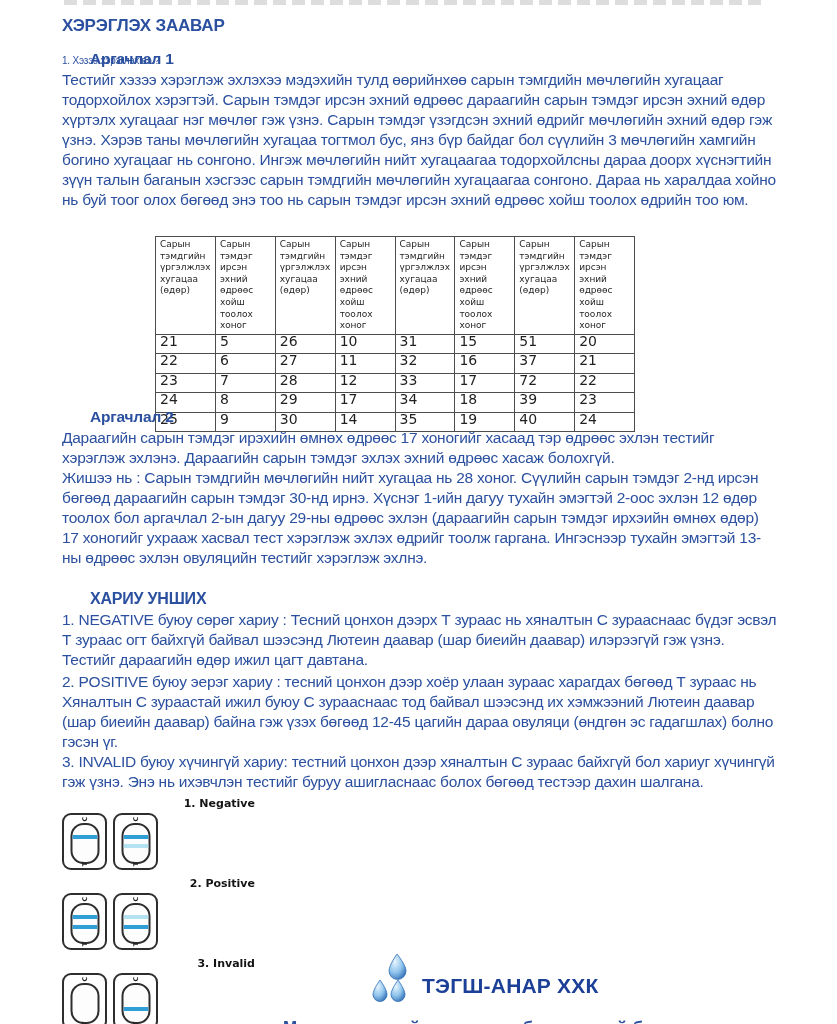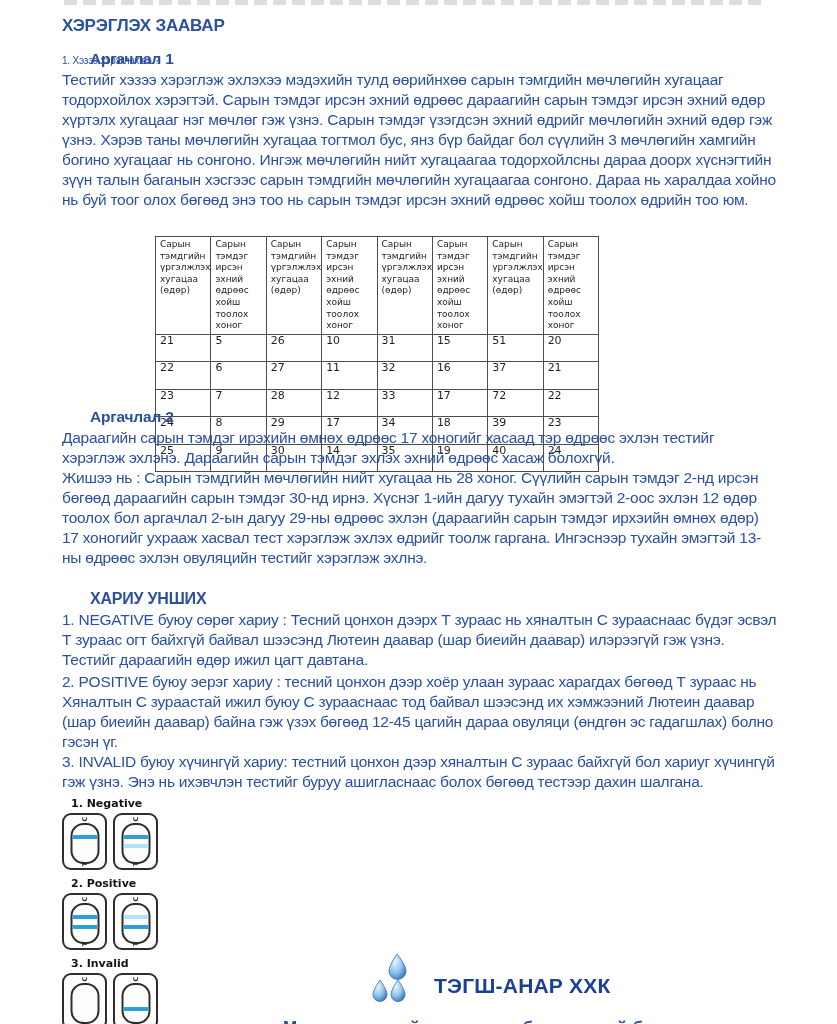--- a/index.html
+++ b/index.html
@@ -20,42 +20,42 @@
   .p2b{top:468px;}
   .r1{top:610px;}
   .r2{top:672px;}
   .r3{top:752px;}
   .top-sliver{
     left:64px;top:0;width:698px;height:5px;opacity:.75;
     background:repeating-linear-gradient(90deg,#d2d2d2 0 13px,transparent 13px 19px);
   }
   
   .cycle-table{
-    left:155px;top:236px;border-collapse:collapse;table-layout:fixed;width:444px;
+    left:155px;top:236px;border-collapse:collapse;table-layout:fixed;width:480px;
     font-family:"DejaVu Sans",sans-serif;color:#1f1f1f;
   }
   .cycle-table th,.cycle-table td{border:1px solid #4d4d4d;vertical-align:top;text-align:left;}
   .cycle-table th{font-weight:normal;font-size:9px;line-height:11.6px;padding:2px 2px 2px 4px;}
-  .cycle-table td{font-size:11px;line-height:10.5px;padding:1px 2px 15px 4px;}
+  .cycle-table td{font-size:14px;line-height:10.5px;padding:1px 2px 7px 4px;}
   
   .diagrams{left:55px;top:797px;width:200px;}
-  .diag-label{font-family:"DejaVu Sans",sans-serif;font-size:11px;font-weight:bold;color:#141414;margin:0 0 3px 16px;}
+  .diag-label{font-family:"DejaVu Sans",sans-serif;font-size:11px;font-weight:bold;color:#141414;margin:0 0 3px 8px;text-align:right;}
   .cassette-row{display:flex;gap:6px;margin:0 0 7px 7px;}
   .cassette{width:41px;height:53px;border:2px solid #2e2e2e;border-radius:9px;position:relative;background:#fff;}
   .cassette .ltr{position:absolute;left:50%;transform:translateX(-50%) rotate(-90deg);
     font-family:"DejaVu Sans",sans-serif;font-size:6.5px;font-weight:bold;color:#222;line-height:6px;}
   .cassette .ltr.topL{top:1px;}
   .cassette .ltr.botL{bottom:1px;}
   .cassette .win{position:absolute;left:50%;transform:translateX(-50%);top:8px;width:25px;height:37px;
     border:2px solid #2e2e2e;border-radius:13px;overflow:hidden;background:#fdfdfd;}
   .band{position:absolute;left:0;right:0;height:4px;}
   .band.strong{background:#2f9fd6;}
   .band.light{background:#b5e2f2;}
   
-  .logo{left:372px;top:954px;display:flex;align-items:flex-end;gap:16px;}
+  .logo{left:372px;top:954px;display:flex;align-items:flex-end;gap:4px;}
   .logo-name{font-size:21px;font-weight:bold;color:#1c3f97;letter-spacing:0.2px;padding-bottom:8px;white-space:nowrap;}
   .bottom-cut{left:283px;top:1018px;font-size:17px;color:#2b509f;white-space:nowrap;font-weight:bold;letter-spacing:0.2px;}
 </style>
 </head>
 <body>
 
 <div class="page">
 
   <div class="abs top-sliver"></div>
 

